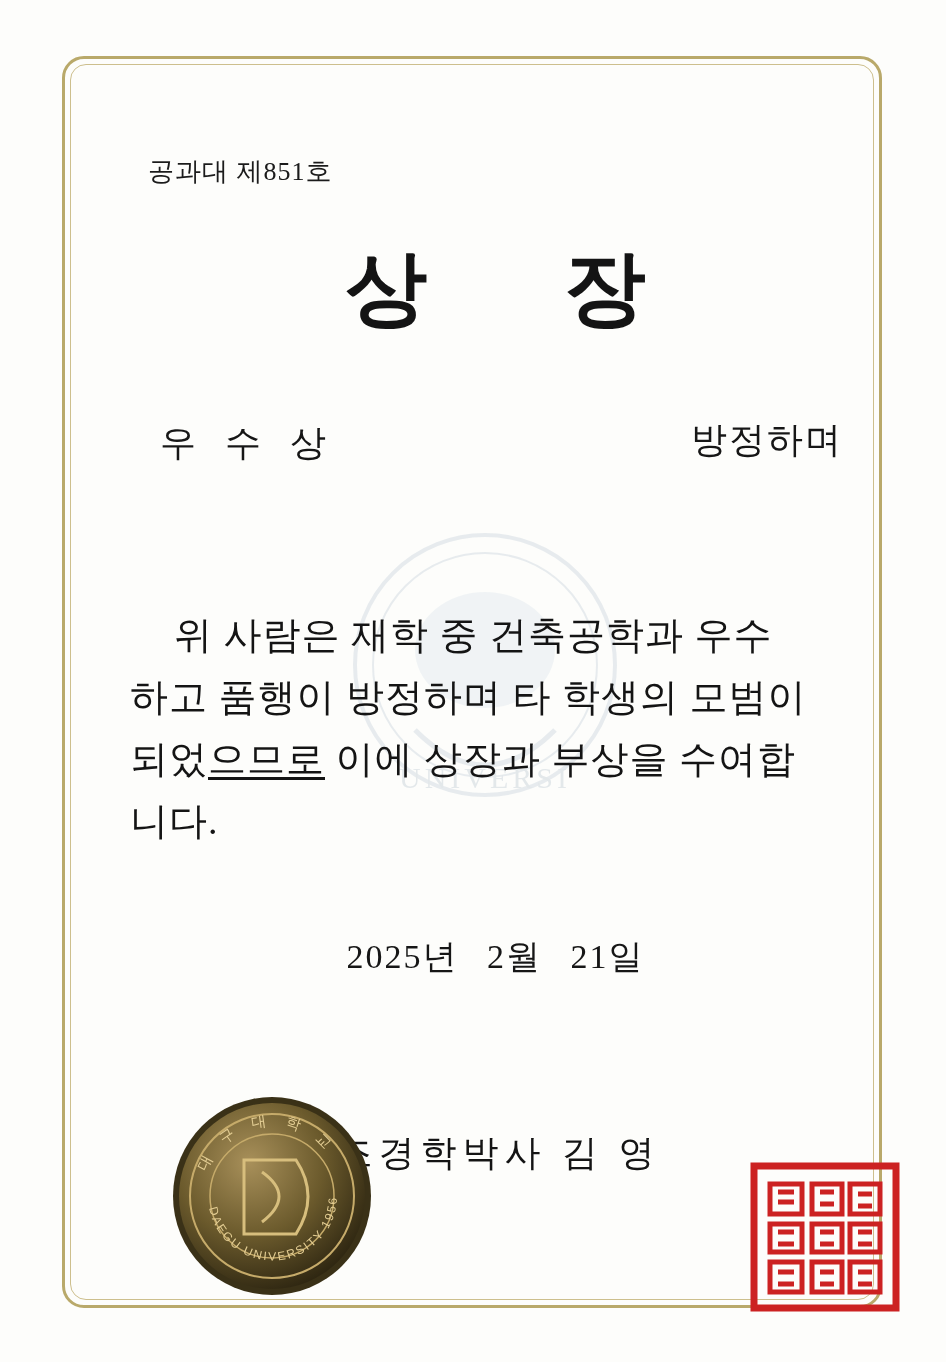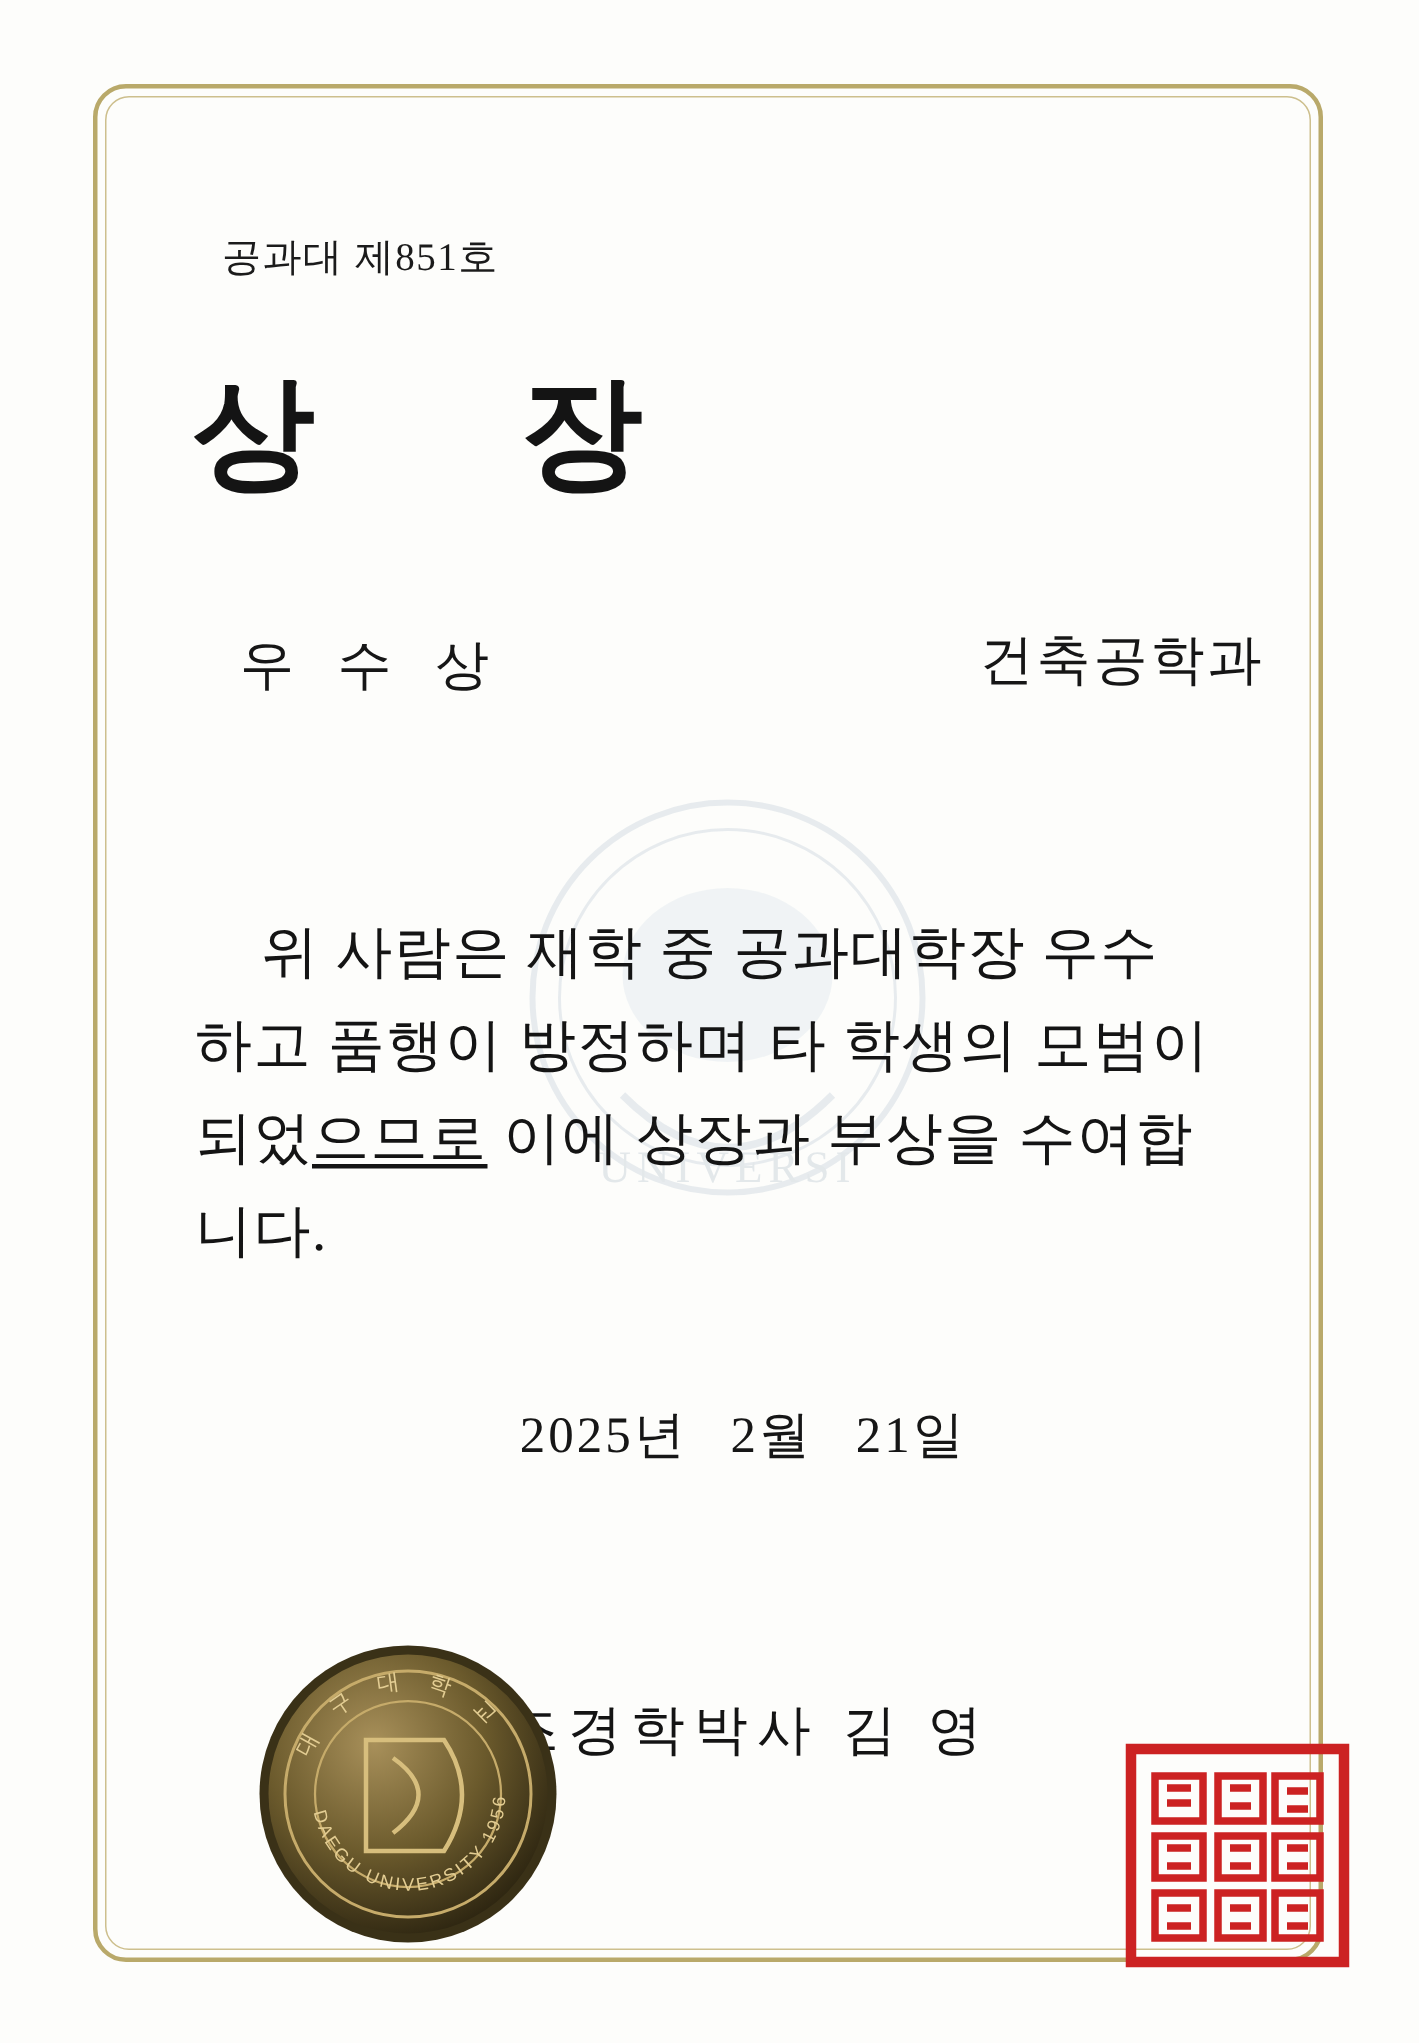--- a/index.html
+++ b/index.html
@@ -74,21 +74,21 @@
     letter-spacing: 1px;
     color: #1b1b1b;
     white-space: nowrap;
   }
 
   .main-title {
     position: absolute;
     left: 0;
     right: 0;
     top: 170px;
-    text-align: left;
+    text-align: center;
     font-size: 82px;
     font-weight: bold;
     letter-spacing: 58px;
     text-indent: 58px;
     color: #141414;
   }
 
   .award-name {
     position: absolute;
     left: 90px;
@@ -209,25 +209,25 @@
   </div>
 
   <div class="content">
 
     <div class="doc-number">공과대 제851호</div>
 
     <div class="main-title">상 장</div>
 
     <div class="award-name">우 수 상</div>
 
-    <div class="recipient-dept">건축공학과</div>
+    <div class="recipient-dept">방정하며</div>
 
 
     <div class="body-text">
-      <span class="indent"></span><span>위 사람은 재학 중 공과대학장 우수</span><br>
+      <span class="indent"></span><span>위 사람은 재학 중 건축공학과 우수</span><br>
       <span>하고 품행이 방정하며 타 학생의 모범이</span><br>
       <span>되었</span><span class="ul">으므로</span><span> 이에 상장과 부상을 수여합</span><br>
       <span>니다.</span>
     </div>
 
     <div class="date-line">
       <span>2025년</span>
       <span>2월</span>
       <span>21일</span>
     </div>

